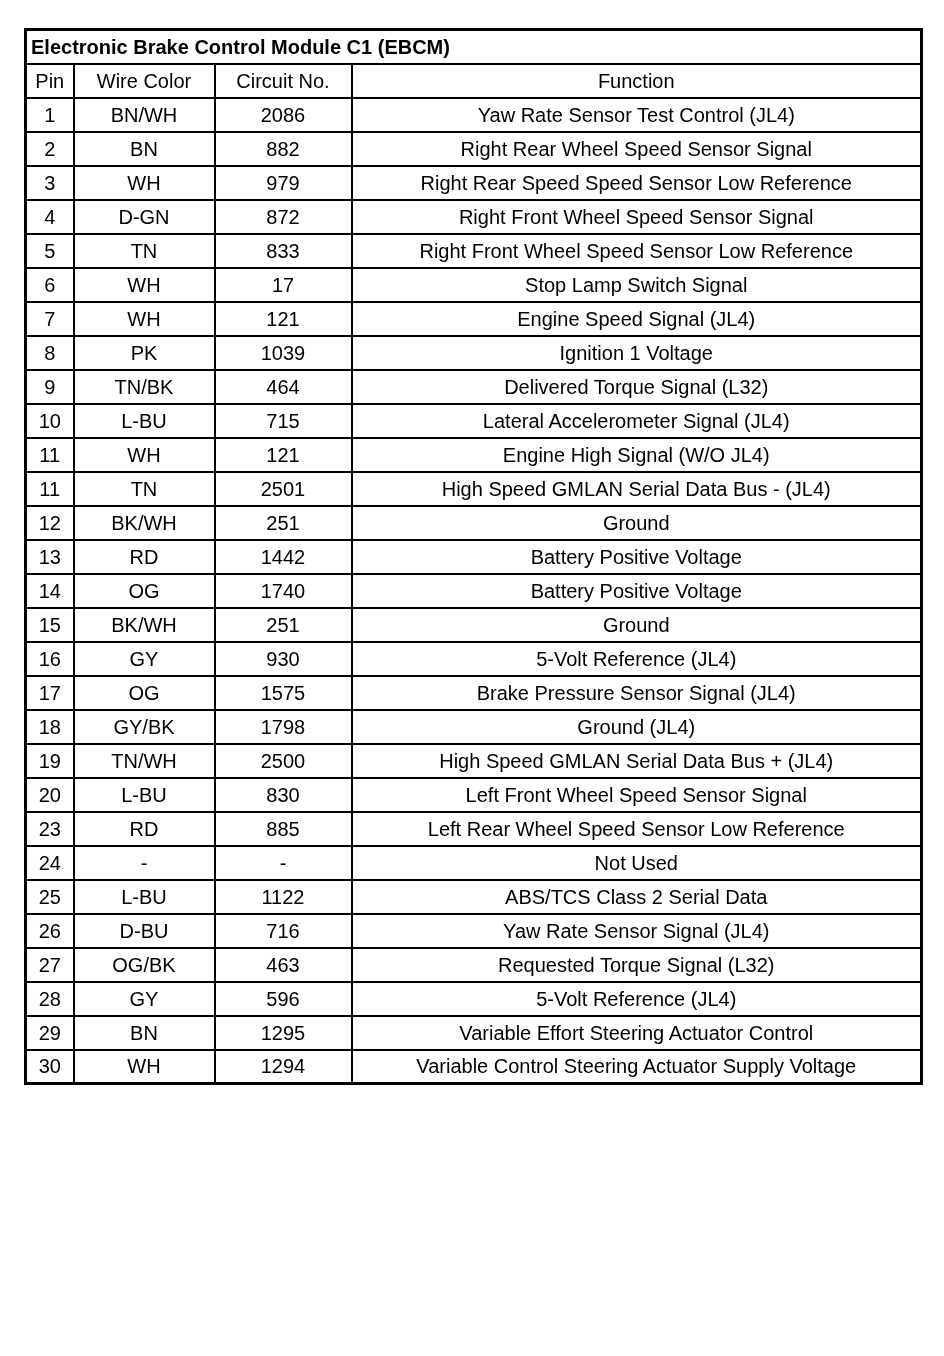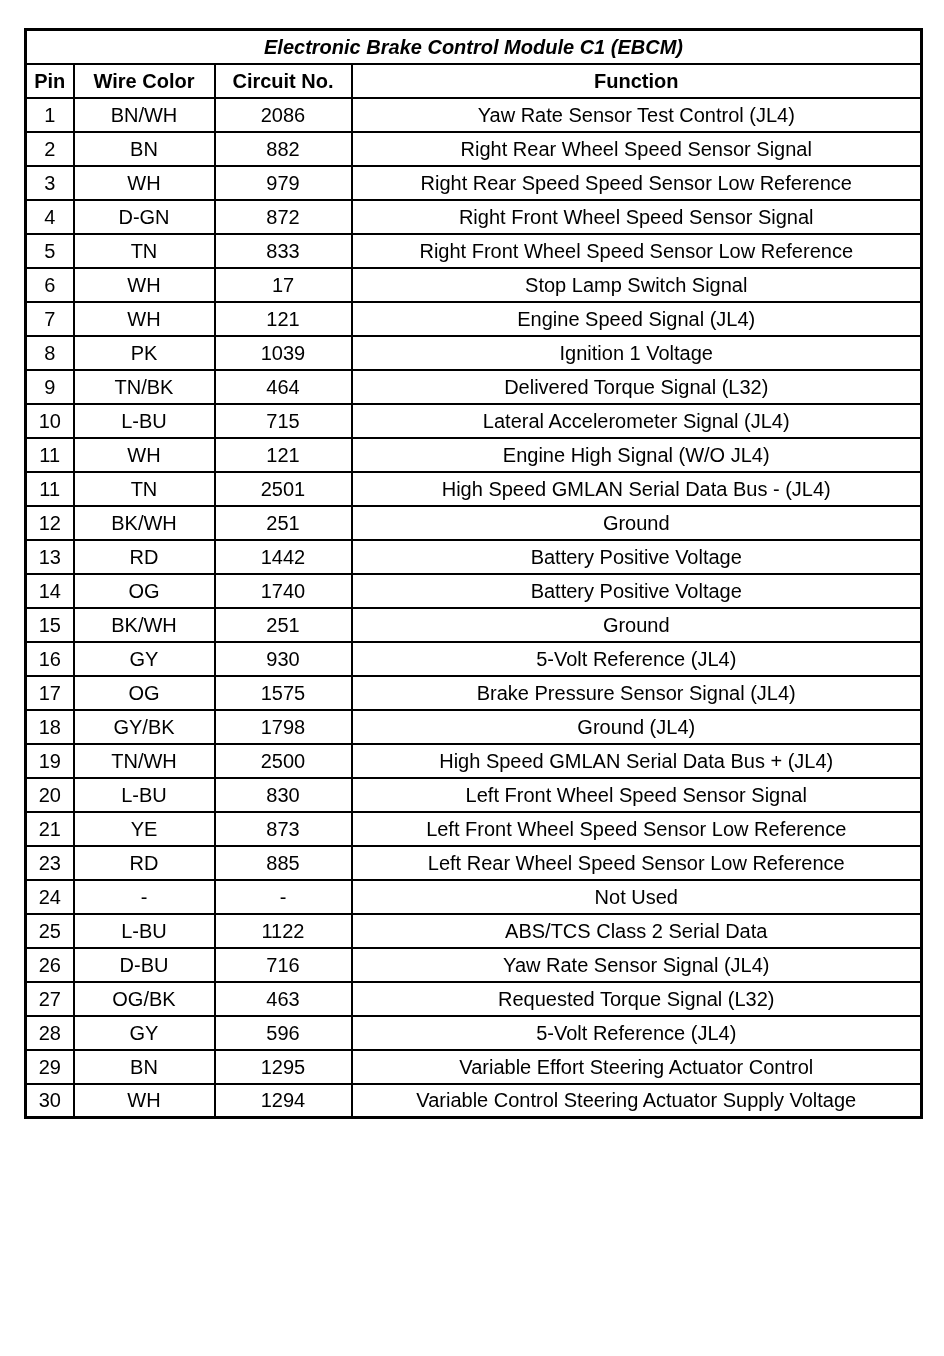--- a/index.html
+++ b/index.html
@@ -29,26 +29,25 @@
     line-height: 1.1;
     padding: 2px 4px;
     height: 34px;
     box-sizing: border-box;
     overflow: hidden;
     white-space: nowrap;
   }
   .title-cell {
     font-weight: bold;
     font-size: 21px;
-    text-align: center;
+    text-align: left;
     height: 30px;
-    font-style: italic;
   }
   th.col-header {
-    font-weight: bold;
+    font-weight: normal;
     font-size: 21px;
   }
   col.c-pin { width: 48px; }
   col.c-wire { width: 141px; }
   col.c-circuit { width: 137px; }
   col.c-func { width: 570px; }
   td.center { text-align: center; }
   td.func { text-align: center; padding-left: 5px; }
 </style>
 </head>
@@ -194,26 +193,20 @@
           <td class="center">2500</td>
           <td class="func">High Speed GMLAN Serial Data Bus + (JL4)</td>
         </tr>
         <tr>
           <td class="center">20</td>
           <td class="center">L-BU</td>
           <td class="center">830</td>
           <td class="func">Left Front Wheel Speed Sensor Signal</td>
         </tr>
         <tr>
-          <td class="center">21</td>
-          <td class="center">YE</td>
-          <td class="center">873</td>
-          <td class="func">Left Front Wheel Speed Sensor Low Reference</td>
-        </tr>
-        <tr>
           <td class="center">23</td>
           <td class="center">RD</td>
           <td class="center">885</td>
           <td class="func">Left Rear Wheel Speed Sensor Low Reference</td>
         </tr>
         <tr>
           <td class="center">24</td>
           <td class="center">-</td>
           <td class="center">-</td>
           <td class="func">Not Used</td>

